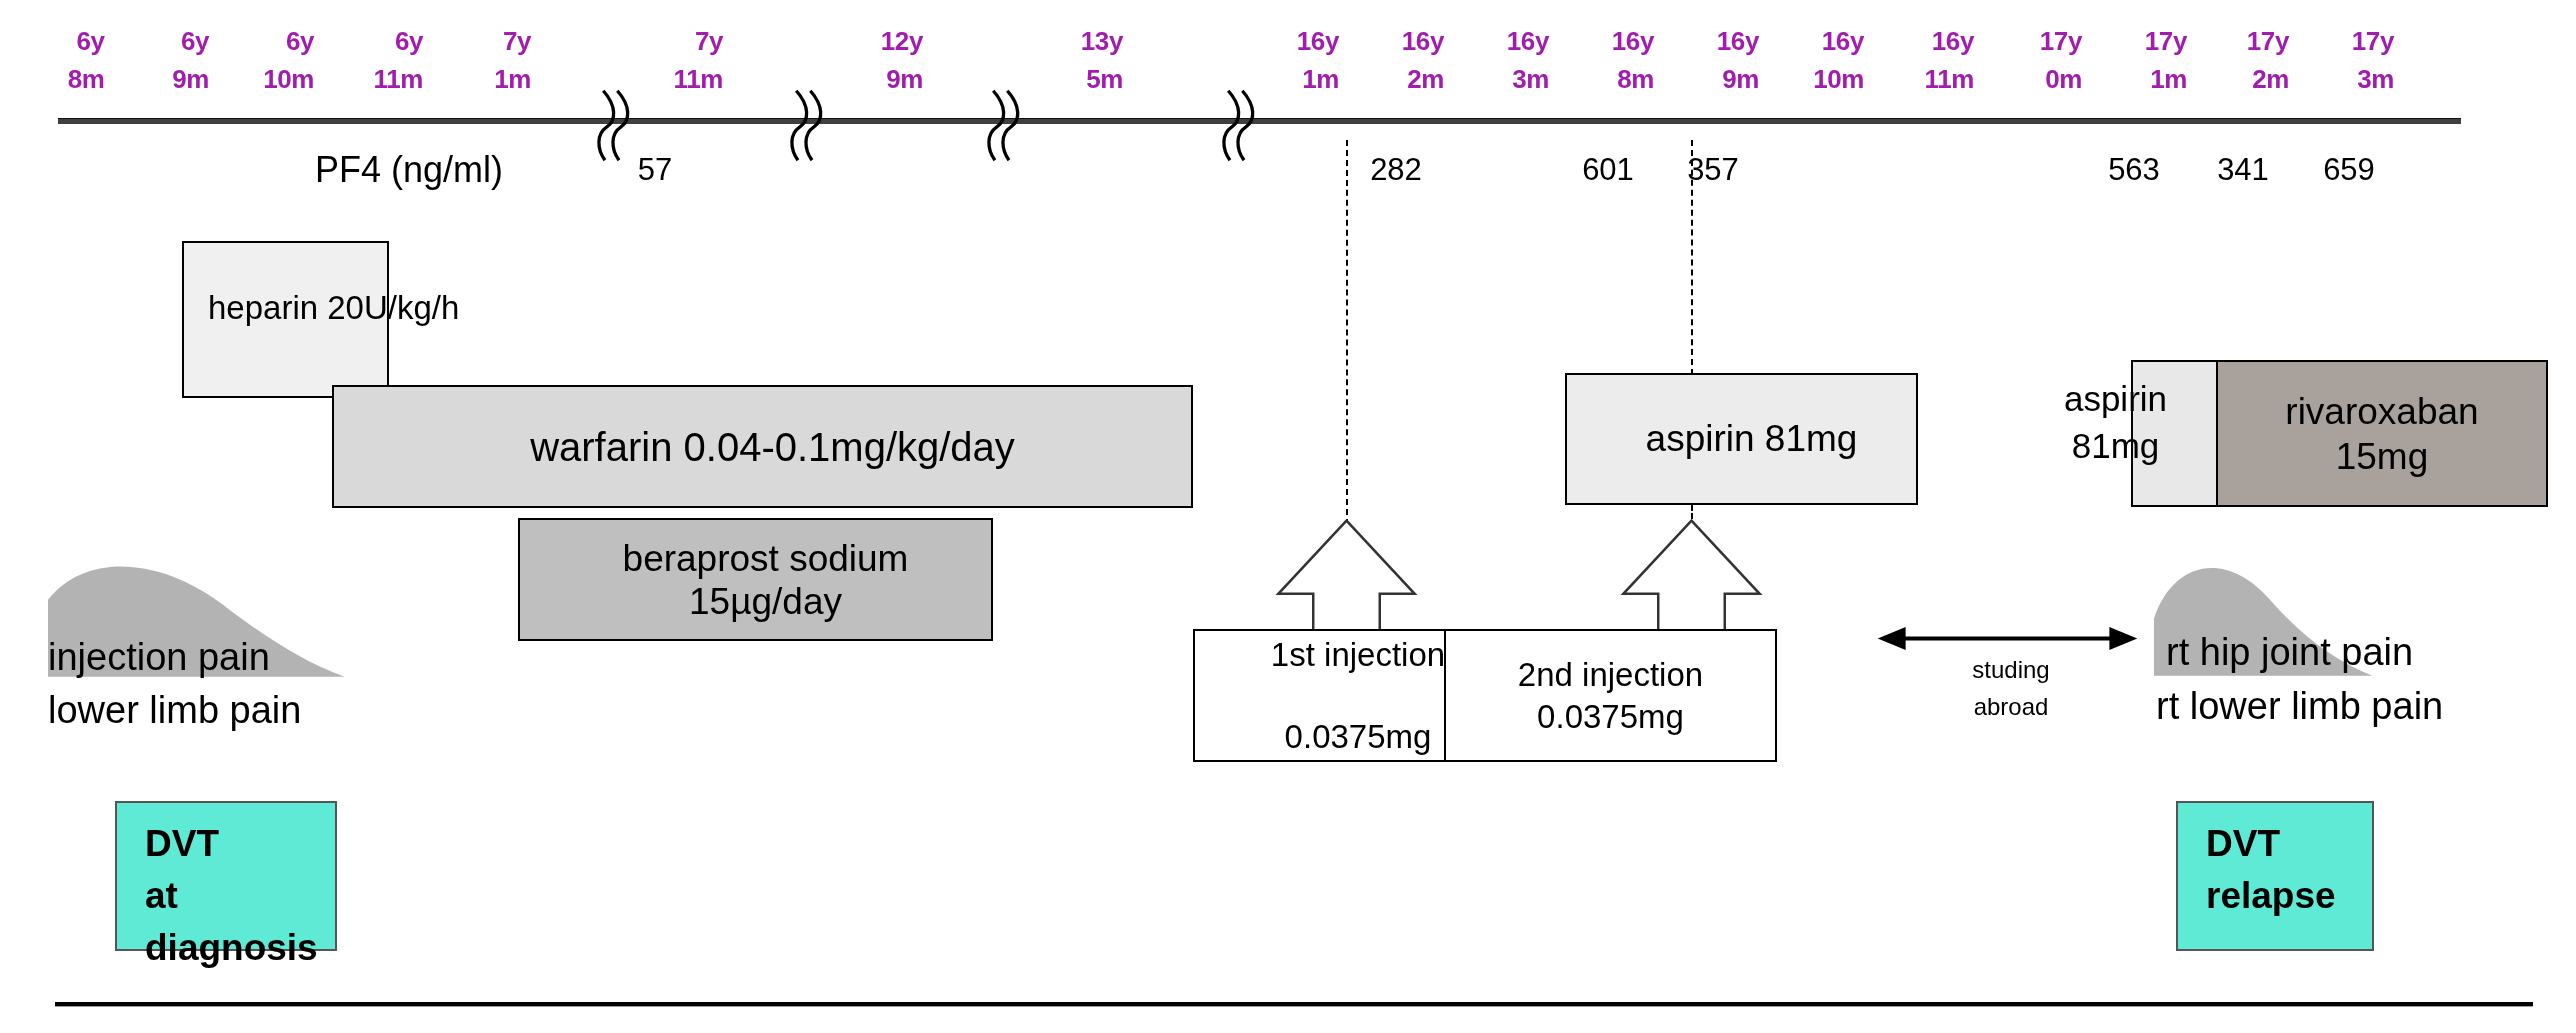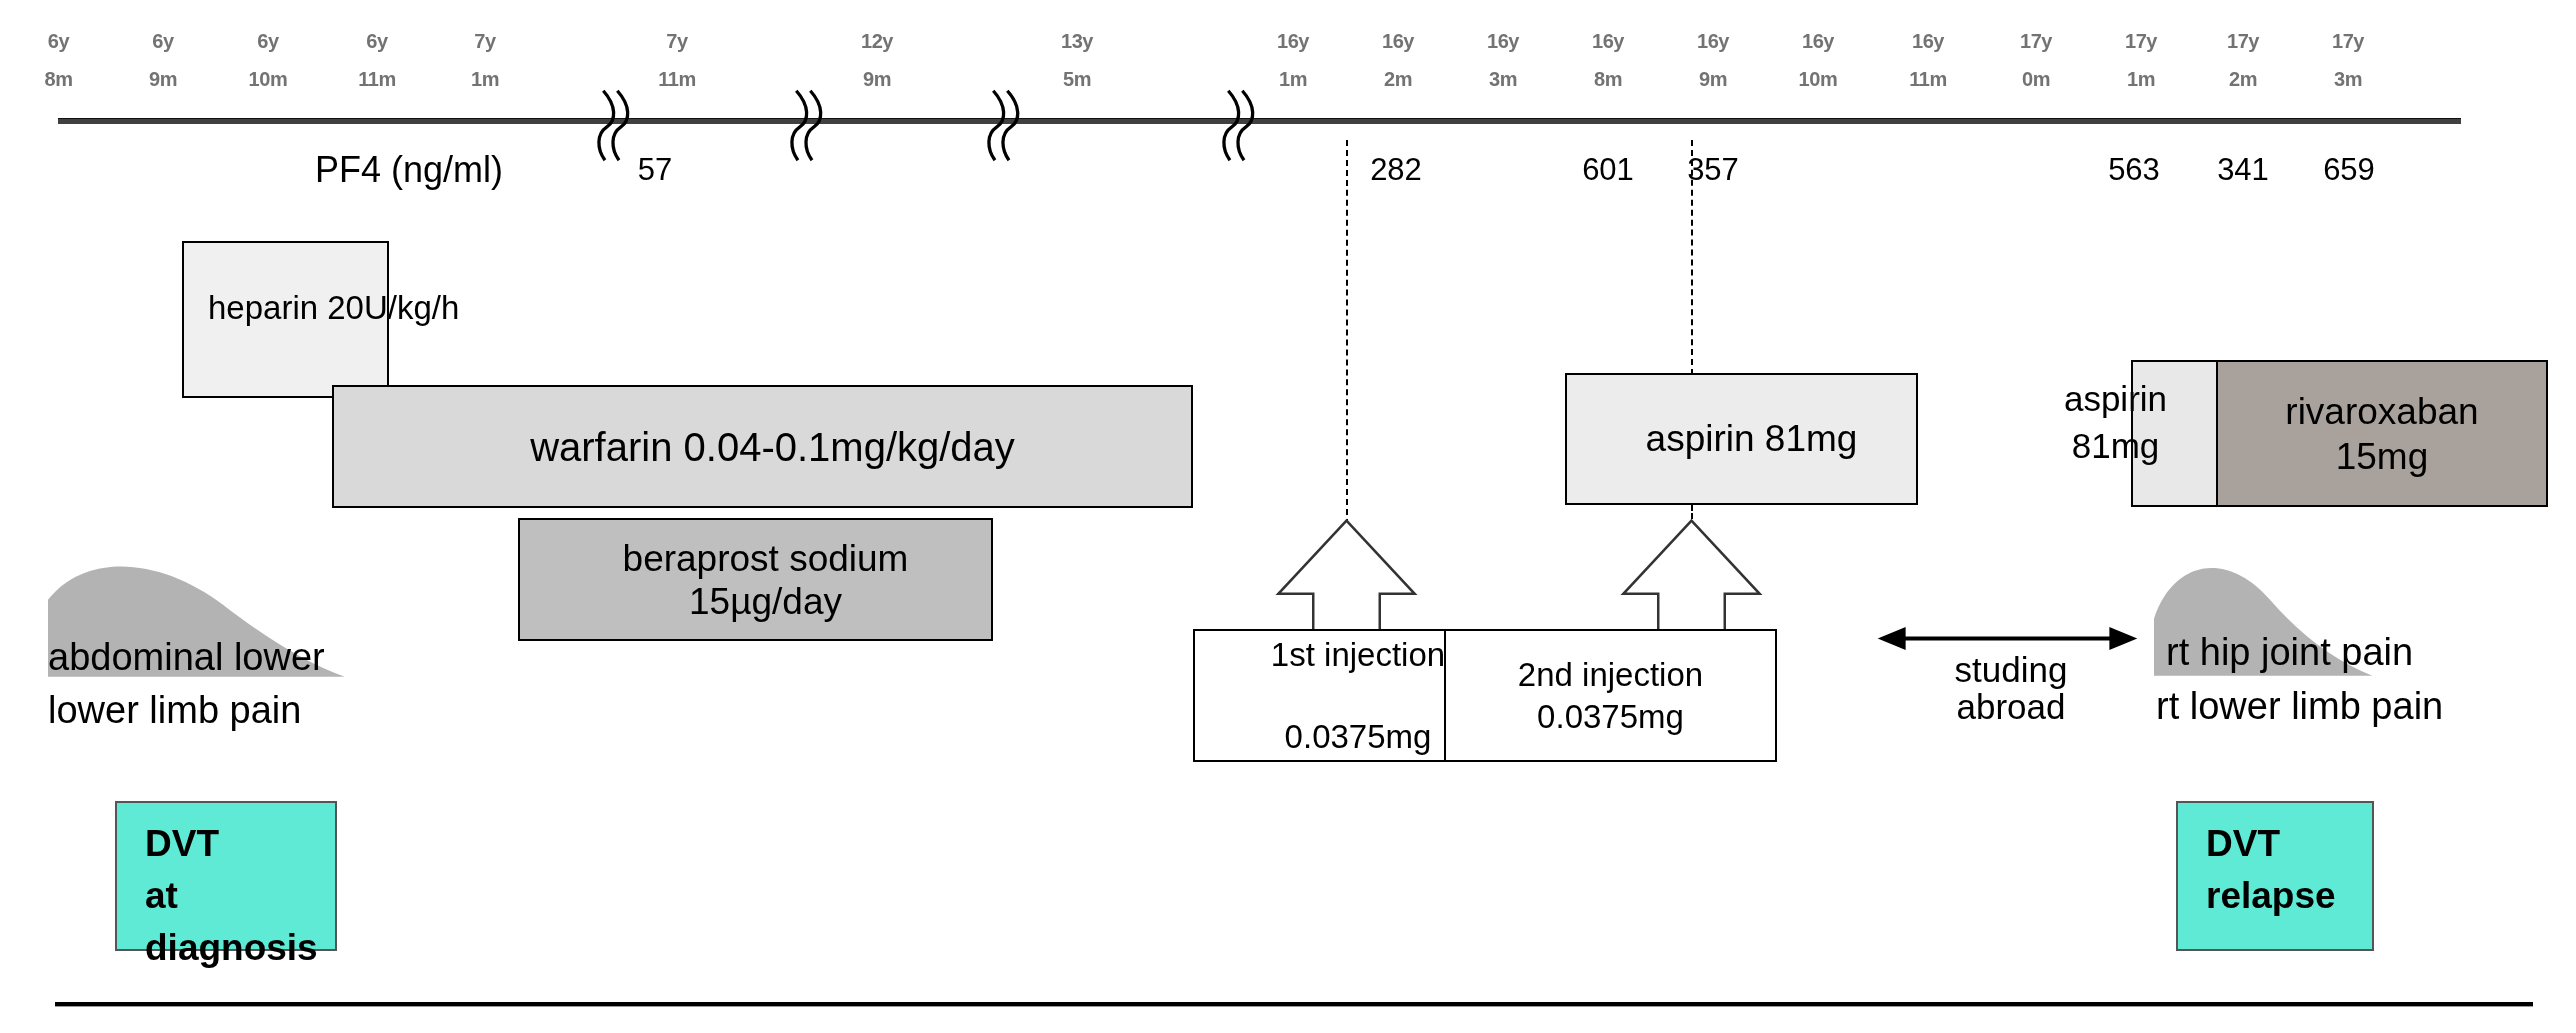--- a/index.html
+++ b/index.html
@@ -16,27 +16,27 @@
   }
   .abs{position:absolute;}
 
   
   #axis-line{
     left:58px; top:118px; width:2403px; height:5px;
     background:#404040;
     border-top:1.7px solid #111;
   }
   .tick-label{
-    text-align:center;
+    text-align:right;
     font-weight:bold;
-    font-size:20px;
+    font-size:26px;
     line-height:38px;
     letter-spacing:-0.4px;
     white-space:nowrap;
-    color:#737373;
+    color:#a21caf;
   }
   .tick-label .yr{display:block;}
   .tick-label .mo{display:block;}
 
   
   .break-mark{
     width:43px;height:77px;top:87px;
   }
 
   
@@ -123,21 +123,21 @@
   #inj2-box{left:1444px;width:333px;}
 
   
   .block-arrow{top:517px;width:143px;height:117px;}
 
   
   #studying-arrow{left:1876px;top:627px;width:263px;height:23px;}
   #studying-label{
     left:1890px; top:651px; width:242px;
     text-align:center;
-    font-size:35px;line-height:37px;
+    font-size:24px;line-height:37px;
   }
 
   
   .wave{ }
   .symptom-text{
     font-size:38px;line-height:50px;white-space:nowrap;
   }
 
   
   .dvt-box{
@@ -325,21 +325,21 @@
     <polygon points="316,14 282,0 282,28" fill="#000"></polygon>
   </svg>
   <div class="abs" id="studying-label">
     <span>studing</span><br>
     <span>abroad</span>
   </div>
 
   <svg class="abs wave" style="left:48px;top:563px;width:300px;height:117px;" viewBox="0 0 360 140" preserveAspectRatio="none">
     <path d="M0,44 C46,-14 136,-6 210,50 C262,90 310,120 356,136 L0,136 Z" fill="#b3b3b3"></path>
   </svg>
-  <div class="abs symptom-text" style="left:48px;top:632px;">abdominal lower</div>
+  <div class="abs symptom-text" style="left:48px;top:632px;">injection pain</div>
   <div class="abs symptom-text" style="left:48px;top:685px;">lower limb pain</div>
 
   <svg class="abs wave" style="left:2154px;top:557px;width:250px;height:122px;" viewBox="0 0 300 146" preserveAspectRatio="none">
     <path d="M0,74 C22,6 86,-10 140,52 C176,94 220,126 262,142 L0,142 Z" fill="#b3b3b3"></path>
   </svg>
   <div class="abs symptom-text" style="left:2166px;top:627px;">rt hip joint pain</div>
   <div class="abs symptom-text" style="left:2156px;top:681px;">rt lower limb pain</div>
 
   <div class="abs dvt-box" id="dvt-diagnosis-box">
     <div>DVT</div>

